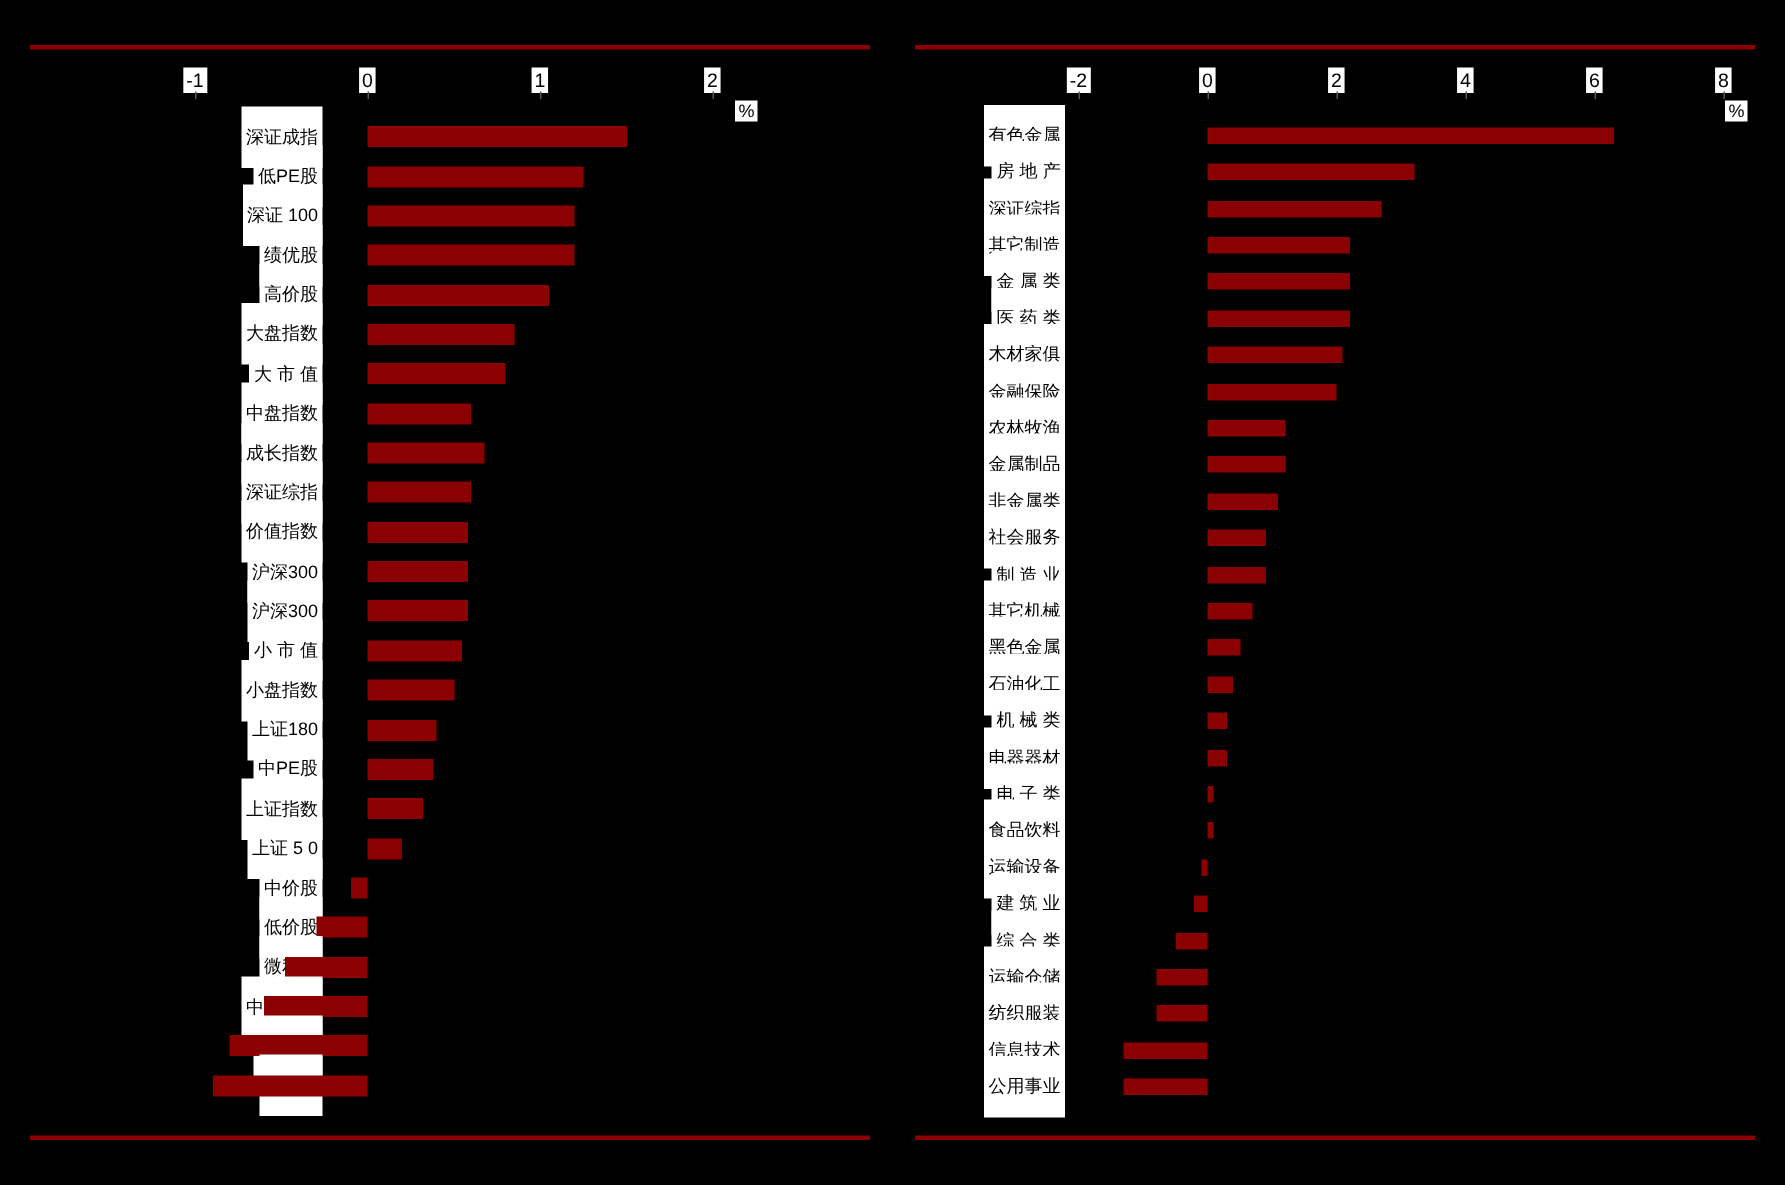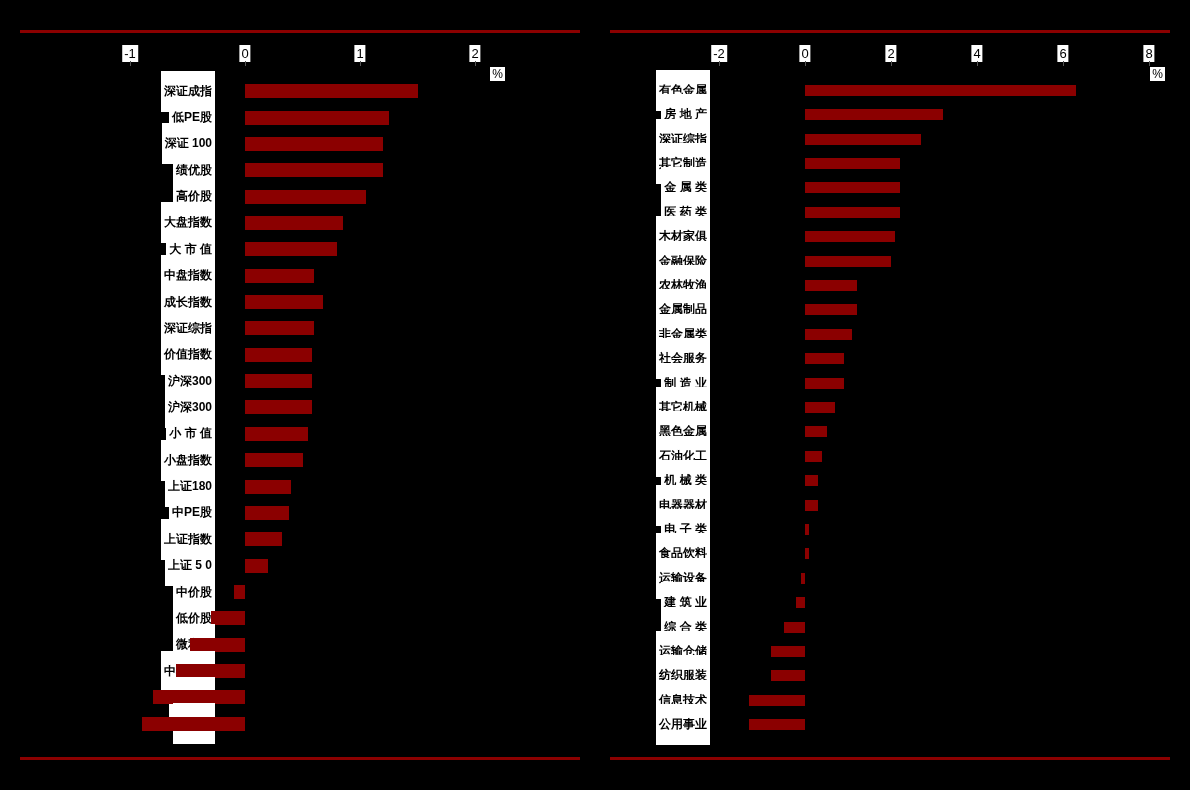--- a/index.html
+++ b/index.html
@@ -69,21 +69,20 @@
       height: 18px;
     }
     .bar-label {
       position: absolute;
       color: #000;
       background: #fff;
       font-size: 12px;
       padding: 12px 3px;
       text-align: right;
       white-space: nowrap;
-      font-weight: bold;
     }
     .bar-rect {
       position: absolute;
       background: #8b0000;
       height: 14px;
     }
     .bar-rect.compact {
       height: 11px;
     }
     .tick-mark {

